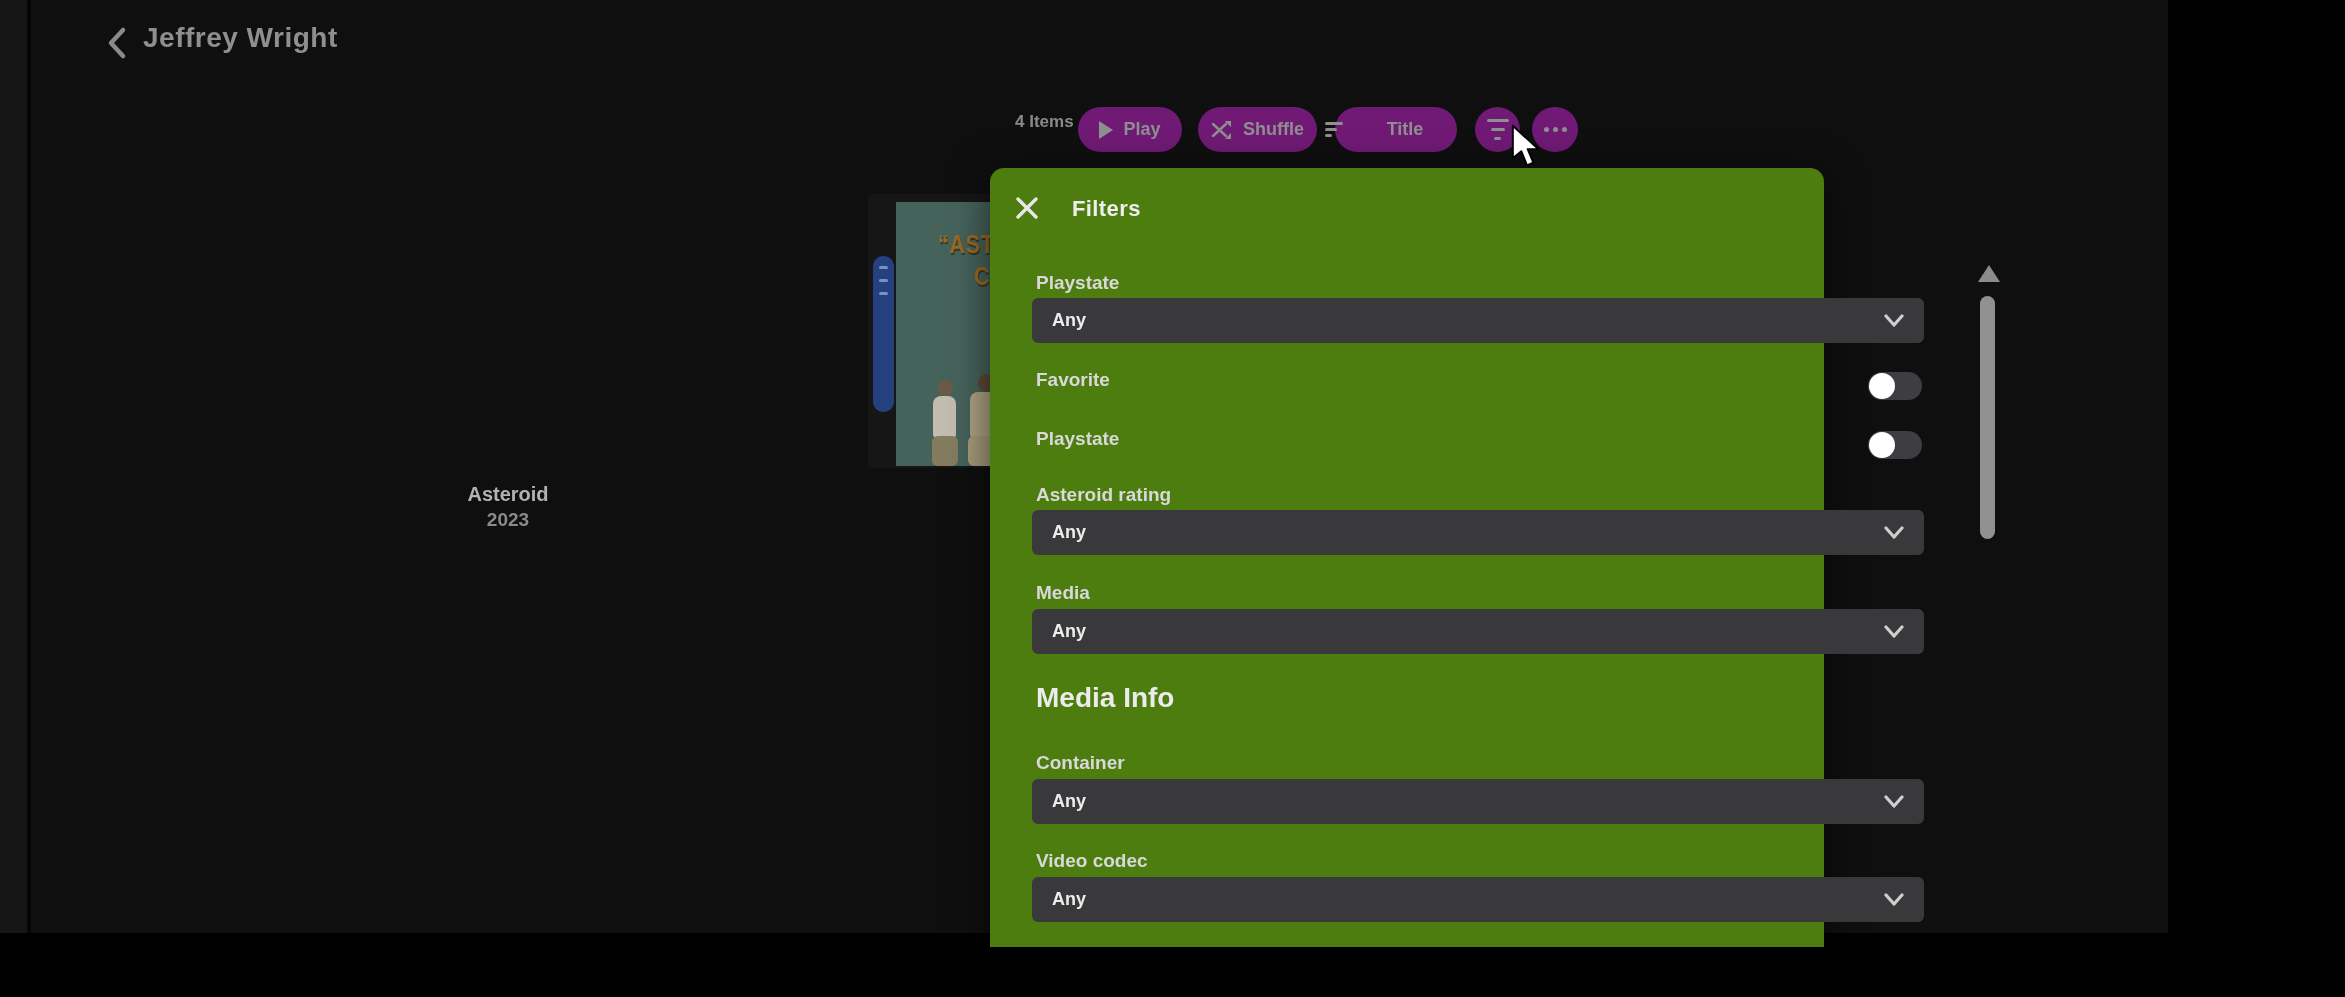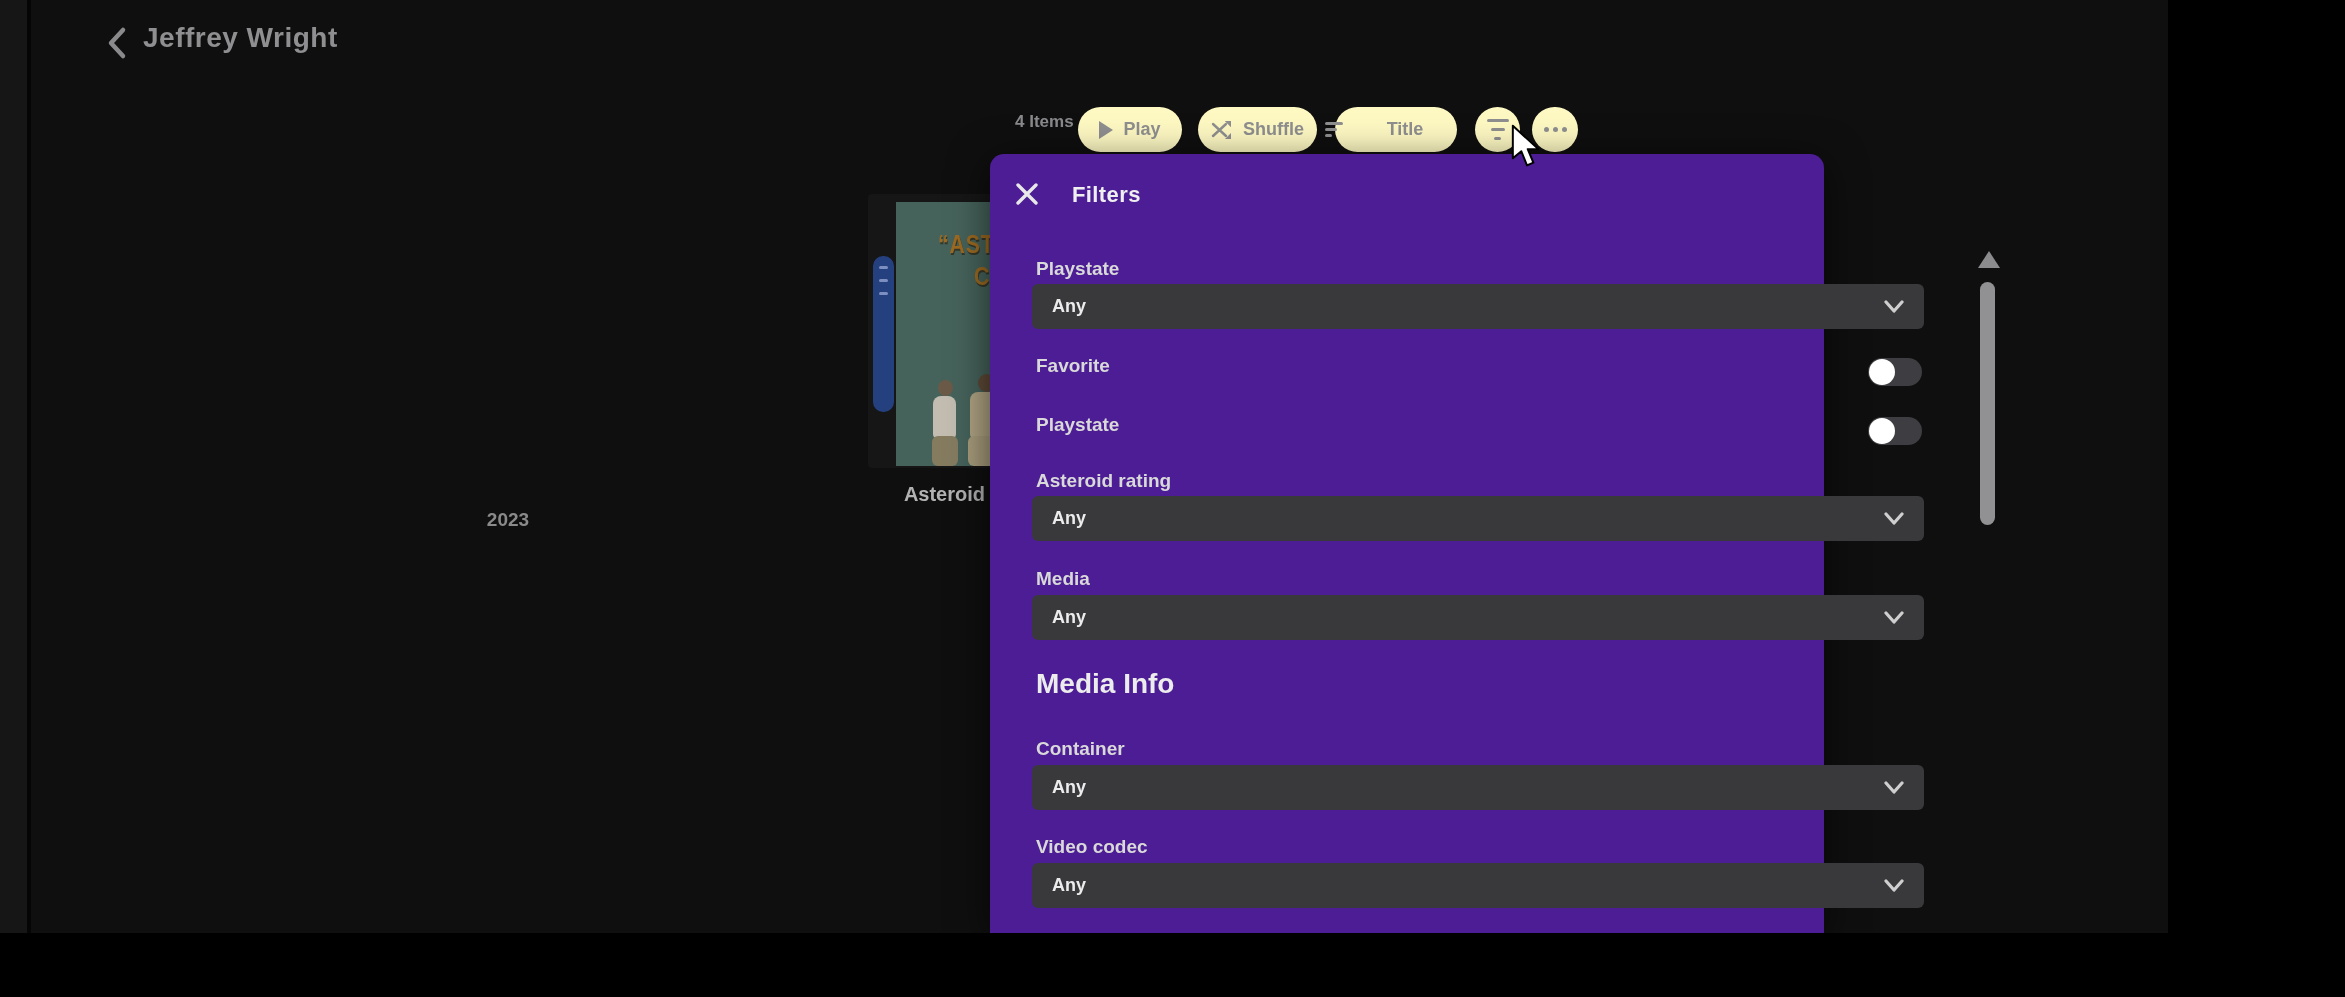--- a/index.html
+++ b/index.html
@@ -10,21 +10,21 @@
   
   #left-strip{left:0;top:0;width:27px;height:933px;background:#161616;}
   #seam{left:27px;top:0;width:4px;height:933px;background:#050505;}
   #app{left:31px;top:0;width:2137px;height:933px;background:#0f0f10;overflow:hidden;}
 
   
   #back-btn{left:74px;top:26px;width:34px;height:34px;cursor:pointer;}
   #page-title{left:112px;top:22px;font-size:28px;font-weight:bold;color:#8f8f91;letter-spacing:.5px;}
 
   
-  .pill{background:#fef9c3;border-radius:23px;height:45px;display:flex;align-items:center;justify-content:center;
+  .pill{background:#701a75;border-radius:23px;height:45px;display:flex;align-items:center;justify-content:center;
         color:#8f8f90;font-size:18px;font-weight:bold;gap:10px;}
   #items-count{left:984px;top:112px;font-size:17px;font-weight:bold;color:#8a8a8c;}
   #play-btn{left:1047px;top:107px;width:104px;}
   #shuffle-btn{left:1167px;top:107px;width:119px;}
   #sort-btn{left:1304px;top:107px;width:122px;gap:44px;}
   #filter-btn{left:1444px;top:107px;width:45px;}
   #more-btn{left:1501px;top:107px;width:46px;}
   .play-tri{width:0;height:0;border-left:14px solid #8f8f90;border-top:9px solid transparent;border-bottom:9px solid transparent;}
   .dots{display:flex;gap:4px;}
   .dots i{width:5px;height:5px;border-radius:50%;background:#8f8f90;display:block;}
@@ -37,25 +37,25 @@
   #poster-case{left:837px;top:194px;width:125px;height:274px;background:#161616;border-radius:4px;}
   #poster-art{left:865px;top:202px;width:98px;height:264px;background:#46635b;overflow:hidden;}
   .poster-line{position:absolute;color:#9c6a21;font-weight:bold;font-size:25px;letter-spacing:1px;
                transform:scaleX(.85);transform-origin:left;text-shadow:1px 2px 0 rgba(40,20,0,.55);white-space:nowrap;}
   #bluray-spine{left:842px;top:256px;width:21px;height:156px;background:#24407e;border-radius:10px;}
   #bluray-spine i{display:block;width:9px;height:3px;background:#7d8fc0;border-radius:2px;margin:10px auto 0;}
   .figure{position:absolute;}
   .head{position:absolute;border-radius:50%;}
   .torso{position:absolute;border-radius:8px 8px 4px 4px;}
   .lower{position:absolute;border-radius:6px;}
-  #poster-caption{left:0;top:483px;width:954px;text-align:right;font-size:20px;font-weight:bold;color:#b2b2b2;}
+  #poster-caption{left:0;top:483px;width:954px;text-align:center;font-size:20px;font-weight:bold;color:#b2b2b2;}
   #poster-year{left:0;top:509px;width:954px;text-align:center;font-size:19px;font-weight:bold;color:#8a8a8a;}
 
   
-  #filters-panel{left:990px;top:154px;width:834px;height:779px;background:#4c1d95;
+  #filters-panel{left:990px;top:168px;width:834px;height:779px;background:#4d7c0f;
                  border-radius:14px 14px 0 0;box-shadow:0 8px 40px rgba(0,0,0,.6);}
   #close-filters{left:24px;top:27px;width:30px;height:30px;cursor:pointer;}
   #filters-title{left:82px;top:28px;font-size:22px;font-weight:bold;color:#efefef;letter-spacing:.4px;}
   .fld-label{position:absolute;left:46px;font-size:19px;font-weight:bold;color:#d9d9d9;}
   .select{position:absolute;left:42px;width:892px;height:45px;background:#39393c;border-radius:6px;
           display:flex;align-items:center;color:#ececec;font-size:18px;font-weight:bold;padding:0 20px;
           box-sizing:border-box;cursor:pointer;}
   .select .chev{margin-left:auto;}
   .toggle{position:absolute;left:878px;width:54px;height:28px;background:#3e3e42;border-radius:14px;cursor:pointer;}
   .knob{position:absolute;left:1px;top:1px;width:26px;height:26px;border-radius:50%;background:#ffffff;}

